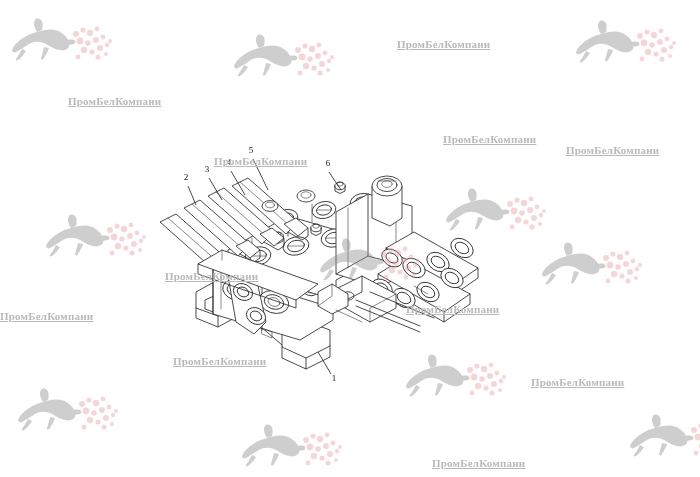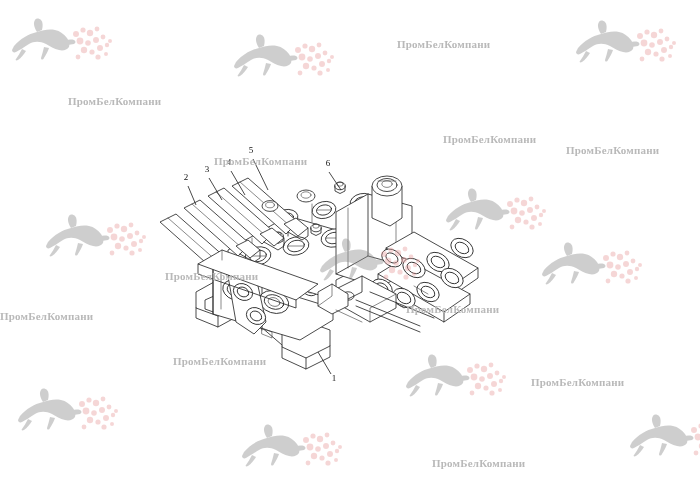--- a/index.html
+++ b/index.html
@@ -20,20 +20,21 @@
   .wm-text {
     position: absolute;
     color: #b9b9b9;
     font-family: "Liberation Serif", serif;
     font-weight: bold;
     font-size: 11px;
     letter-spacing: 0.2px;
     white-space: nowrap;
     user-select: none;
     pointer-events: none;
+    text-decoration: underline;
   }
 
   
   .wm-logo {
     position: absolute;
     width: 108px;
     height: 52px;
     pointer-events: none;
     user-select: none;
     opacity: 0.42;

